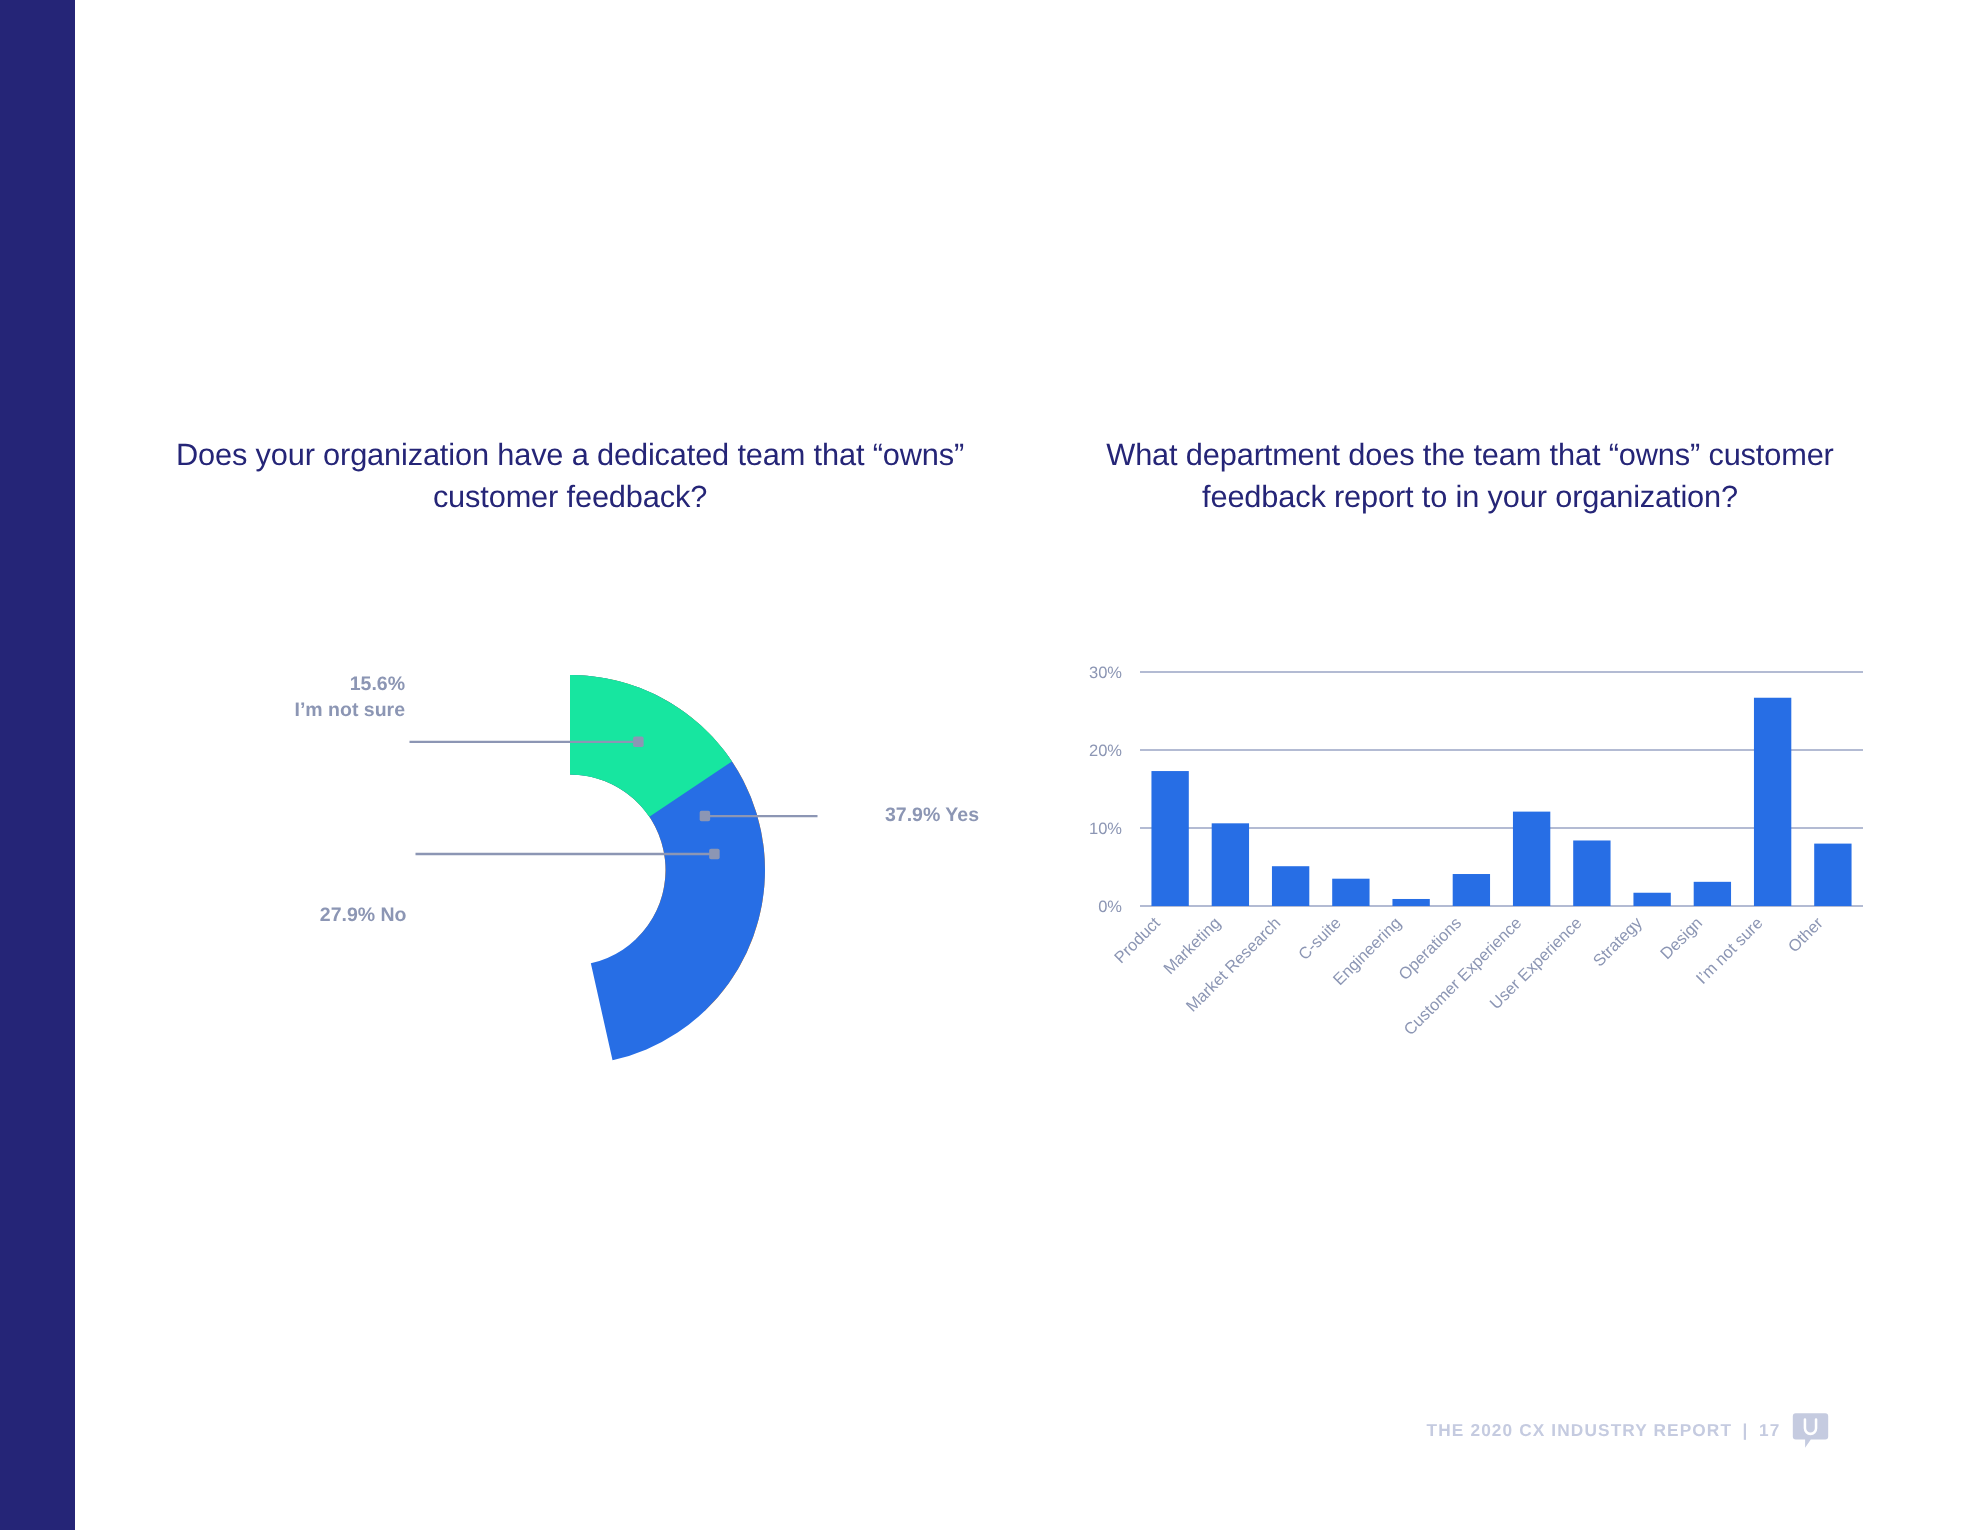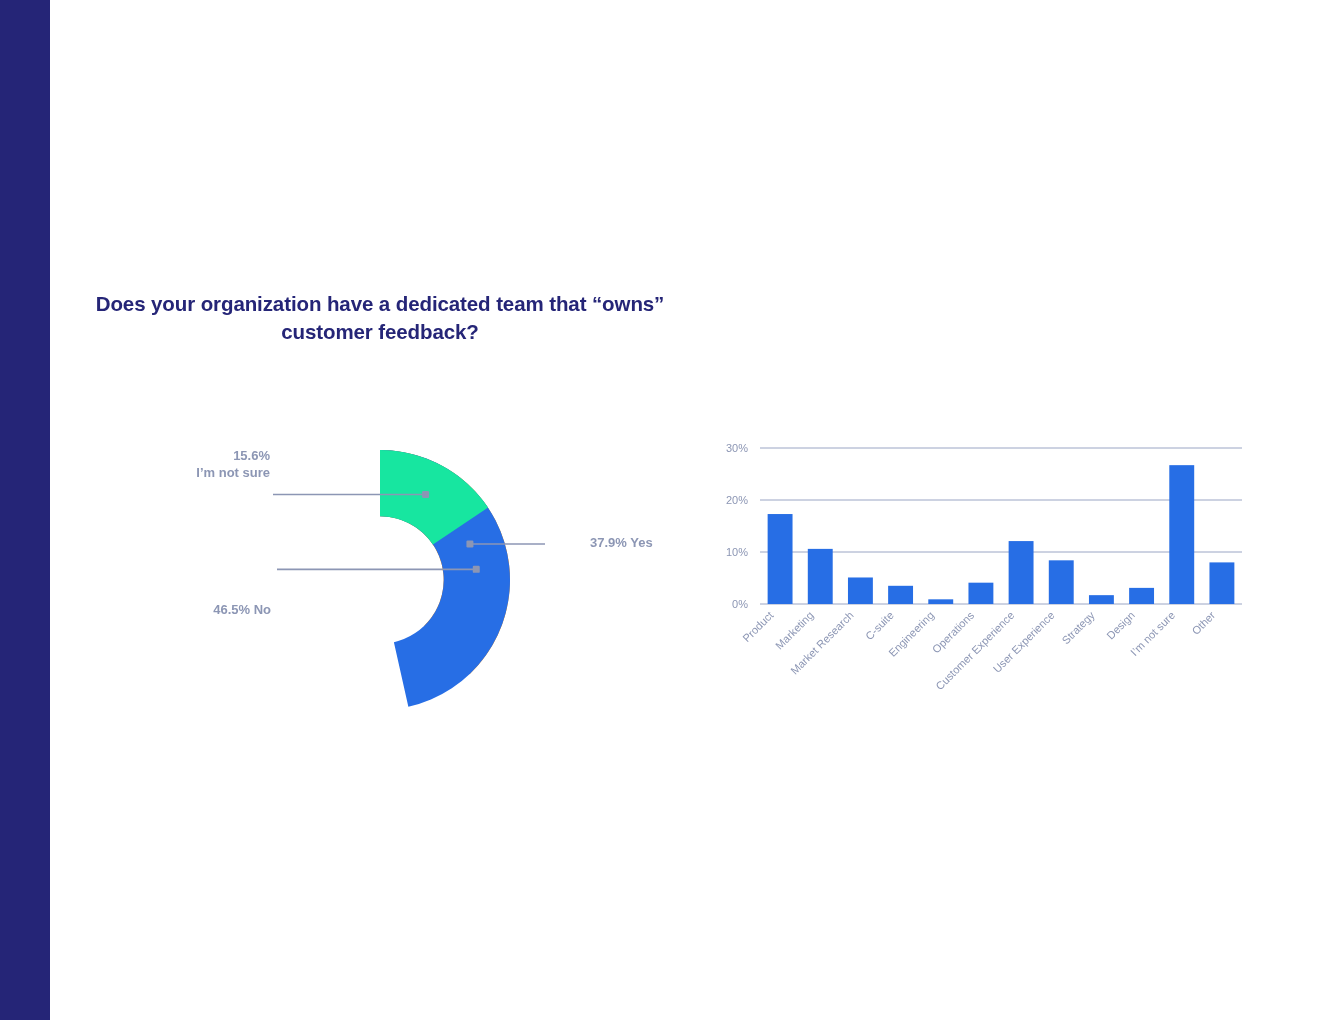--- a/index.html
+++ b/index.html
@@ -40,21 +40,21 @@
     position: absolute;
     left: 700px;
     top: 290px;
     width: 560px;
     height: 460px;
   }
 
   .chart-title {
     color: #252577;
     font-size: 20.5px;
-    font-weight: bold;
+    font-weight: normal;
     line-height: 1.37;
     text-align: center;
     letter-spacing: -0.1px;
   }
   .panel-left .chart-title { width: 570px; }
   .panel-right .chart-title { width: 560px; }
 
   
   .donut-wrap {
     position: absolute;
@@ -157,26 +157,27 @@
             <rect x="371.4364016973575" y="110.5644166635416" width="7" height="7" rx="1.2" fill="#8c96b4"></rect>
             <line x1="381.2651185358342" y1="139.37223197083227" x2="182" y2="139.37223197083227" stroke="#8c96b4" stroke-width="1.6"></line>
             <rect x="377.7651185358342" y="135.87223197083227" width="7" height="7" rx="1.2" fill="#8c96b4"></rect>
             <line x1="330.58767583021245" y1="64.55009471977478" x2="178" y2="64.55009471977478" stroke="#8c96b4" stroke-width="1.6"></line>
             <rect x="327.08767583021245" y="61.050094719774776" width="7" height="7" rx="1.2" fill="#8c96b4"></rect>
           </g>
       </svg>
 
       <div class="donut-label lbl-nosure">15.6%
 I’m not sure</div>
-      <div class="donut-label lbl-no">46.5% No</div>
+      <div class="donut-label lbl-no">27.9% No</div>
       <div class="donut-label lbl-yes">37.9% Yes</div>
     </div>
   </div>
 
   <div class="panel-right">
+    <div class="chart-title">What department does the team that “owns” customer feedback report to in your organization?</div>
 
     <div class="bars-wrap">
       <svg class="bars-svg" width="560" height="310" viewBox="0 0 560 310">
         <g id="bar-grid">
             <line x1="60" y1="164" x2="542" y2="164" stroke="#9aa5c4" stroke-width="1"></line>
             <line x1="60" y1="112" x2="542" y2="112" stroke="#9aa5c4" stroke-width="1"></line>
             <line x1="60" y1="60" x2="542" y2="60" stroke="#9aa5c4" stroke-width="1"></line>
             <line x1="60" y1="8" x2="542" y2="8" stroke="#9aa5c4" stroke-width="1"></line>
           </g>
         <g id="bar-yticks">
@@ -210,14 +211,23 @@
             <text x="355.25" y="176" font-family="&quot;Liberation Sans&quot;, sans-serif" font-size="11" fill="#8c96b4" transform="rotate(-45 355.25 176)" text-anchor="end">User Experience</text>
             <text x="395.41666666666663" y="176" font-family="&quot;Liberation Sans&quot;, sans-serif" font-size="11" fill="#8c96b4" transform="rotate(-45 395.41666666666663 176)" text-anchor="end">Strategy</text>
             <text x="435.5833333333333" y="176" font-family="&quot;Liberation Sans&quot;, sans-serif" font-size="11" fill="#8c96b4" transform="rotate(-45 435.5833333333333 176)" text-anchor="end">Design</text>
             <text x="475.75" y="176" font-family="&quot;Liberation Sans&quot;, sans-serif" font-size="11" fill="#8c96b4" transform="rotate(-45 475.75 176)" text-anchor="end">I’m not sure</text>
             <text x="515.9166666666666" y="176" font-family="&quot;Liberation Sans&quot;, sans-serif" font-size="11" fill="#8c96b4" transform="rotate(-45 515.9166666666666 176)" text-anchor="end">Other</text>
           </g>
       </svg>
     </div>
   </div>
 
+  <div class="footer">
+    <span class="footer-text">THE 2020 CX INDUSTRY REPORT</span>
+    <span class="footer-sep">|</span>
+    <span class="footer-text">17</span>
+    <svg class="footer-logo" width="26" height="26" viewBox="0 0 26 26">
+      <path d="M3.2 1.2 H22.8 A2 2 0 0 1 24.8 3.2 V16.6 A2 2 0 0 1 22.8 18.6 H13.2 L9.4 24.2 L9.4 18.6 H3.2 A2 2 0 0 1 1.2 16.6 V3.2 A2 2 0 0 1 3.2 1.2 Z" fill="#c5cbe0"></path>
+      <path d="M9.3 5.4 V11.2 a3.7 3.7 0 0 0 7.4 0 V5.4" fill="none" stroke="#ffffff" stroke-width="1.7" stroke-linecap="round"></path>
+    </svg>
+  </div>
 
 </div>
 
 </body></html>

